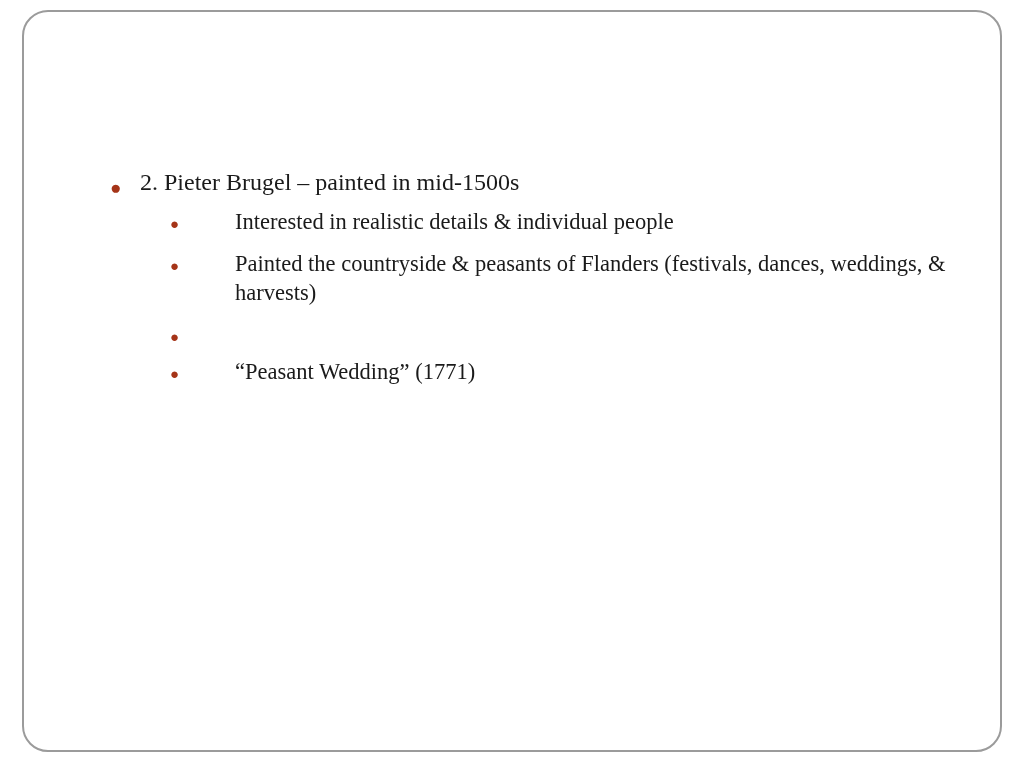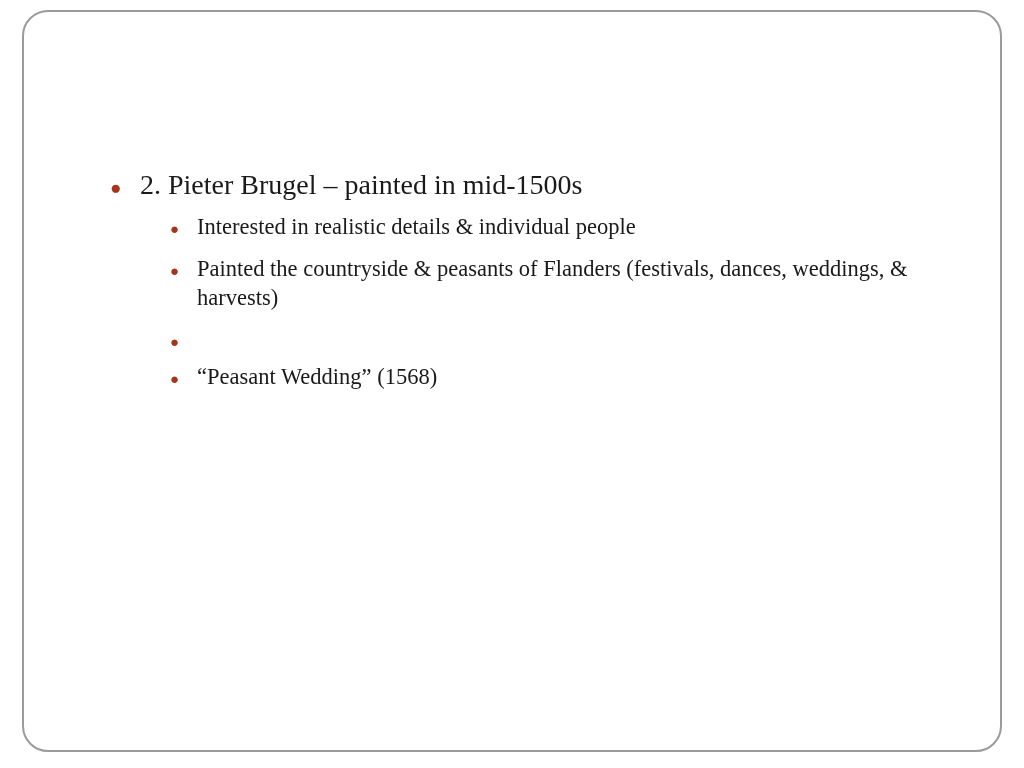--- a/index.html
+++ b/index.html
@@ -40,21 +40,21 @@
     color: #a53418;
     font-size: 19px;
     line-height: 1;
     margin-top: 11px;
     width: 30px;
     flex: 0 0 30px;
     text-align: left;
   }
   .l1 .text {
     color: #1a1a1a;
-    font-size: 28px;
+    font-size: 24px;
     line-height: 1.25;
   }
   
   .l2-list {
     margin-top: 10px;
     margin-left: 60px;
   }
   .l2 {
     display: flex;
     align-items: flex-start;
@@ -67,20 +67,21 @@
     margin-top: 10px;
     width: 27px;
     flex: 0 0 27px;
     text-align: left;
   }
   .l2 .text {
     color: #1a1a1a;
     font-size: 22.5px;
     line-height: 1.32;
     max-width: 740px;
+    margin-left: 38px;
   }
 </style>
 </head>
 <body>
 
 <div class="slide">
   <div class="content">
 
     <div class="l1">
       <span class="bullet">●</span>
@@ -98,18 +99,18 @@
         <span class="bullet">●</span>
         <span class="text">Painted the countryside &amp; peasants of Flanders (festivals, dances, weddings, &amp; harvests)</span>
       </div>
 
       <div class="l2">
         <span class="bullet">●</span>
       </div>
 
       <div class="l2">
         <span class="bullet">●</span>
-        <span class="text">“Peasant Wedding” (1568)</span>
+        <span class="text">“Peasant Wedding” (1771)</span>
       </div>
 
     </div>
   </div>
 </div>
 
 </body></html>

